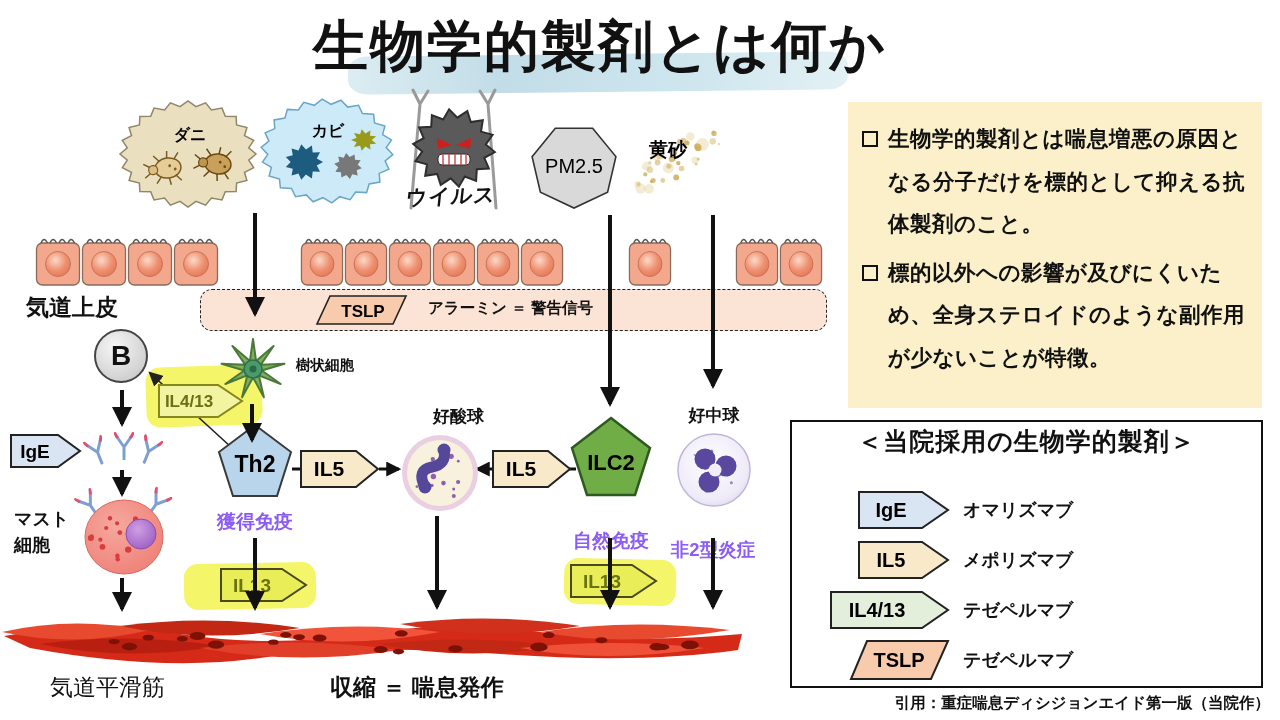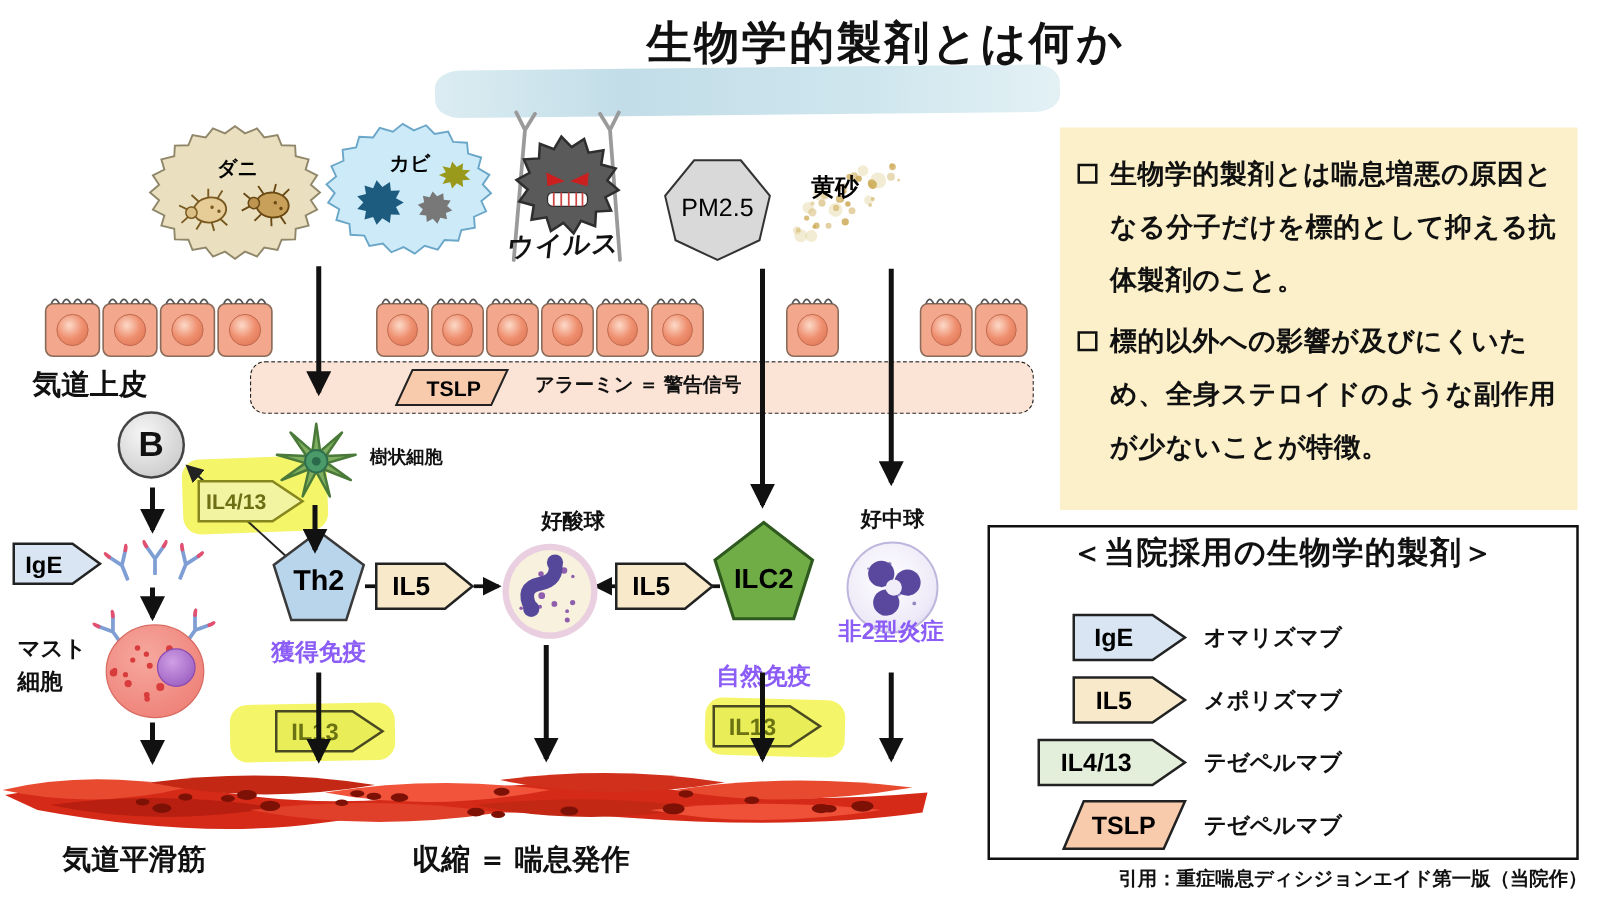--- a/index.html
+++ b/index.html
@@ -4,42 +4,42 @@
 <style>
   html,body{margin:0;padding:0;background:#fff;}
   .stage{position:relative;width:1280px;height:720px;background:#fff;overflow:hidden;
          font-family:"Liberation Sans","DejaVu Sans",sans-serif;color:#111;}
   .abs{position:absolute;}
   .stage svg{position:absolute;overflow:visible;}
   .stage svg text{font-family:"Liberation Sans","DejaVu Sans",sans-serif;}
   
   .brush{left:348px;top:54px;width:500px;height:38px;background:linear-gradient(90deg,#dcedf2,#c2dde8 30%,#cfe6ee 70%,#e3f1f5);
          border-radius:20px/14px;transform:rotate(-0.6deg);}
-  .title{left:300px;top:10px;width:600px;text-align:right;font-size:36px;font-weight:900;letter-spacing:2px;}
+  .title{left:300px;top:10px;width:600px;text-align:center;font-size:55px;font-weight:900;letter-spacing:2px;}
   
   .epi-label{left:26px;top:292px;font-size:23px;font-weight:800;}
   .tslp-band{left:200px;top:289px;width:627px;height:42px;background:#fbe3d6;border:1.6px dashed #222;border-radius:12px;box-sizing:border-box;}
   .alarmin{left:428px;top:298px;font-size:15.5px;font-weight:600;}
   
   .bcell{left:94px;top:329px;width:54px;height:54px;border-radius:50%;border:2.5px solid #444;
          background:radial-gradient(circle at 38% 32%,#f6f6f6,#d2d2d2 70%,#bdbdbd);
          display:flex;align-items:center;justify-content:center;font-size:28px;font-weight:800;box-sizing:border-box;}
   .dend-label{left:296px;top:356px;font-size:14.5px;font-weight:700;}
   .mast-label{left:14px;top:506px;width:68px;font-size:18px;font-weight:700;line-height:1.45;}
   .cap{color:#8b5cf6;font-weight:700;text-align:center;}
   .cap-th2{left:193px;top:509px;width:124px;font-size:19px;}
   .cap-ilc2{left:548px;top:508px;width:126px;font-size:19px;margin-top:20px;}
-  .cap-neut{left:646px;top:492px;width:134px;font-size:18.5px;}
+  .cap-neut{left:646px;top:537px;width:134px;font-size:18.5px;}
   .lbl-eos{left:396px;top:405px;width:88px;text-align:right;font-size:17px;font-weight:800;}
   .lbl-neu{left:670px;top:404px;width:88px;text-align:center;font-size:17px;font-weight:800;}
   .hl{background:#f5f56a;border-radius:14px;}
   .hl1{left:146px;top:366px;width:116px;height:60px;transform:rotate(-2deg);}
   .hl2{left:184px;top:563px;width:132px;height:46px;transform:rotate(-1deg);}
   .hl3{left:564px;top:559px;width:112px;height:46px;transform:rotate(1.5deg);}
-  .muscle-label{left:50px;top:672px;font-size:23px;font-weight:700;}
+  .muscle-label{left:50px;top:672px;font-size:23px;font-weight:400;}
   .outcome{left:330px;top:672px;font-size:23px;font-weight:800;}
   .virus-label{left:394px;top:182px;width:114px;text-align:center;font-size:21px;font-weight:900;
                transform:skewX(-8deg) rotate(-2deg);letter-spacing:1px;}
   
   .info-box{left:848px;top:102px;width:414px;height:306px;background:#fbf0c9;box-sizing:border-box;padding:16px 4px 0 14px;}
   .bullet{display:flex;gap:10px;margin-bottom:6px;}
   .bmark{flex:0 0 auto;width:12px;height:12px;border:2.5px solid #111;margin-top:13px;}
   .btext{font-size:21.5px;font-weight:700;line-height:1.98;letter-spacing:.5px;}
   
   .legend-box{left:790px;top:420px;width:473px;height:268px;background:#fff;border:2.5px solid #111;box-sizing:border-box;}

